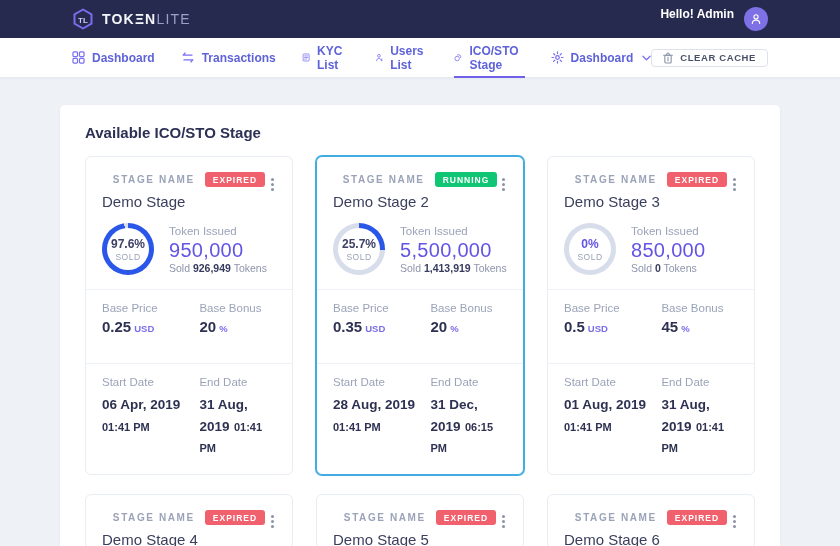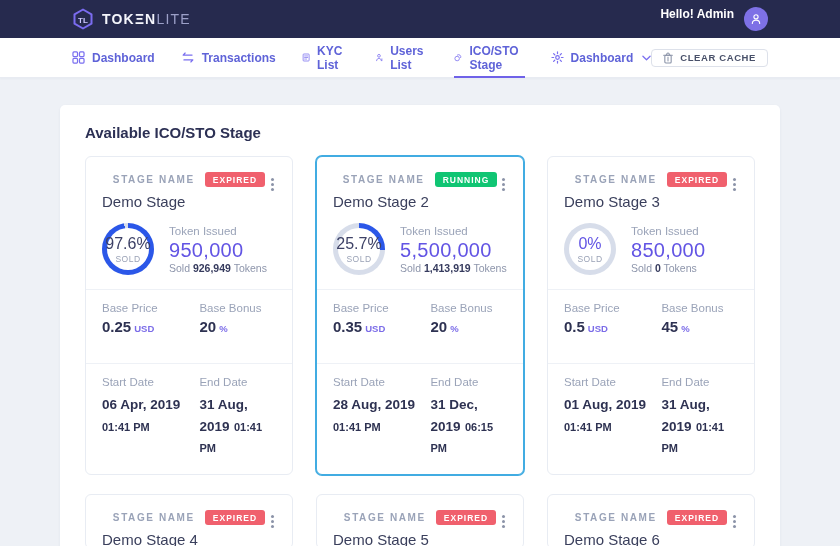--- a/index.html
+++ b/index.html
@@ -50,21 +50,21 @@
   .dots { position:absolute; right:14px; top:19px; width:12px; height:16px; cursor:pointer;
     display:flex; align-items:center; justify-content:center; }
   .dots i { width:3px; height:3px; border-radius:50%; background:#8b93a8; display:block;
     box-shadow:0 -5px 0 #8b93a8, 0 5px 0 #8b93a8; }
   .card-title { margin-top:6px; font-size:15px; color:#3a3f5c; }
   .card-body { display:flex; align-items:center; padding:13px 16px 0; }
   .ring { width:52px; height:52px; border-radius:50%; flex:none;
     display:flex; align-items:center; justify-content:center; }
   .ring-inner { width:42px; height:42px; border-radius:50%; background:#fff;
     display:flex; flex-direction:column; align-items:center; justify-content:center; }
-  .pct { font-size:16px; font-weight:normal; }
+  .pct { font-size:12px; font-weight:bold; }
   .sold { font-size:8.5px; letter-spacing:.5px; color:#9aa2b6; margin-top:1px; }
   .issue { margin-left:15px; }
   .muted { font-size:11.5px; color:#9aa3b8; }
   .big-num { font-size:20px; color:#6254e4; font-weight:500; letter-spacing:.3px; margin:2px 0 0; }
   .sold-line { font-size:10.5px; color:#8d95ab; }
   .sold-line b { color:#363b5e; }
   .card-row { margin-top:14px; border-top:1px solid #eef1f6; display:flex; padding:12px 16px 14px; }
   .card-row:last-child { padding-bottom:16px; }
   .col1 { width:56%; }
   .col2 { width:44%; }

